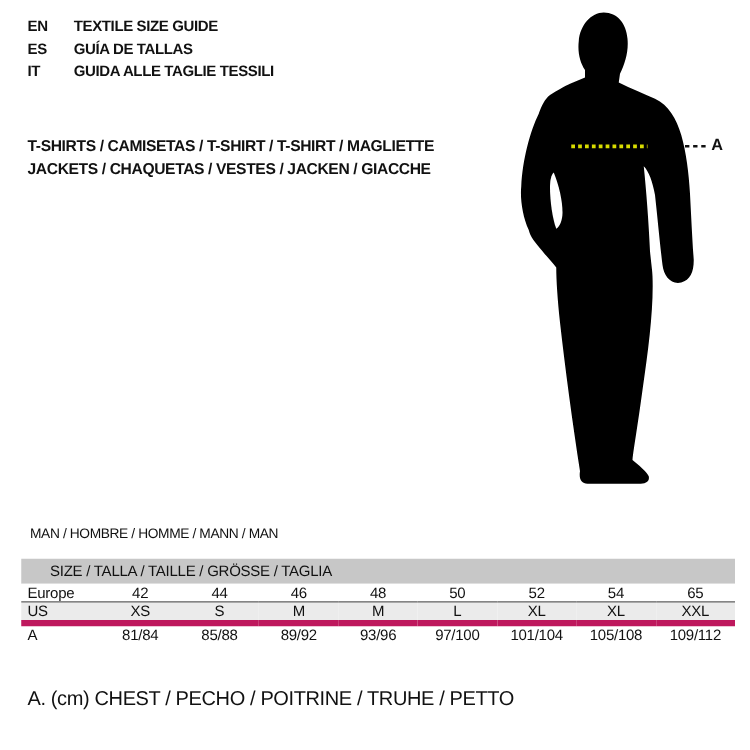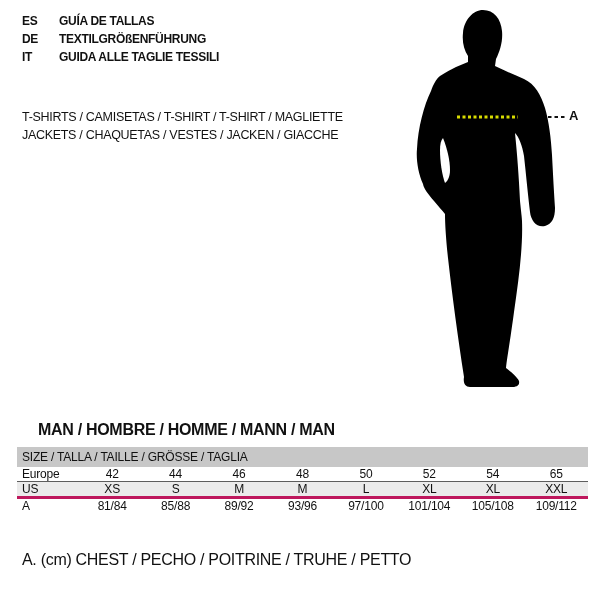--- a/index.html
+++ b/index.html
@@ -7,50 +7,50 @@
     width:600px;height:600px;position:relative;background:#ffffff;
     font-family:"Liberation Sans","DejaVu Sans",sans-serif;
     color:#111;overflow:hidden;
   }
   
   .lang-block{position:absolute;left:22px;top:12px;}
   .lang-row{display:flex;height:18px;line-height:18px;font-size:12px;font-weight:bold;letter-spacing:-0.3px;}
   .lang-code{width:37px;flex:0 0 37px;}
   
   .cat-block{position:absolute;left:22px;top:109px;}
-  .cat-line{font-size:12.5px;font-weight:normal;line-height:17.5px;letter-spacing:-0.3px;white-space:nowrap;}
+  .cat-line{font-size:12.5px;font-weight:bold;line-height:17.5px;letter-spacing:-0.3px;white-space:nowrap;}
   
   .figure-wrap{position:absolute;left:398px;top:6px;width:190px;height:392px;}
   .figure-wrap svg{display:block;width:190px;height:392px;}
   .measure-label{position:absolute;left:569px;top:109px;font-size:13px;font-weight:bold;line-height:14px;}
   
-  .section-title{position:absolute;left:38px;top:421px;font-size:16px;font-weight:bold;letter-spacing:-0.3px;white-space:nowrap;}
+  .section-title{position:absolute;left:24px;top:421px;font-size:11px;font-weight:normal;letter-spacing:-0.3px;white-space:nowrap;}
   
   .size-table{position:absolute;left:17px;top:447px;width:571px;border-collapse:collapse;table-layout:fixed;}
   .size-table th,.size-table td{font-size:12px;font-weight:normal;letter-spacing:-0.2px;padding:0;height:14px;text-align:center;vertical-align:middle;}
-  .size-table th{background:#c7c7c7;text-align:left;padding-left:5px;height:20px;margin-left:29px;}
+  .size-table th{background:#c7c7c7;text-align:left;padding-left:23px;height:20px;margin-left:29px;}
   .size-table .lbl{text-align:left;padding-left:5px;width:60px;}
   .row-europe td{background:#ffffff;border-bottom:1px solid #5d5d5d;}
-  .row-us td{background:#ebebeb;border-bottom:3px solid #be185d;}
+  .row-us td{background:#ebebeb;border-bottom:5px solid #be185d;}
   .row-numeric td{background:#ebebeb;}
   .row-a td{background:#ffffff;}
   
   .footnote{position:absolute;left:22px;top:551px;font-size:16px;font-weight:normal;letter-spacing:-0.3px;white-space:nowrap;}
 </style>
 </head>
 <body>
 
 <div class="lang-block">
   <div class="lang-row">
+    <span class="lang-code">EN</span>
+    <span>TEXTILE SIZE GUIDE</span>
+  </div>
+  <div class="lang-row">
     <span class="lang-code">ES</span>
     <span>GUÍA DE TALLAS</span>
-  </div>
-  <div class="lang-row">
-    <span class="lang-code">DE</span>
-    <span>TEXTILGRÖßENFÜHRUNG</span>
   </div>
   <div class="lang-row">
     <span class="lang-code">IT</span>
     <span>GUIDA ALLE TAGLIE TESSILI</span>
   </div>
 </div>
 
 <div class="cat-block">
   <div class="cat-line">T-SHIRTS / CAMISETAS / T-SHIRT / T-SHIRT / MAGLIETTE</div>
   <div class="cat-line">JACKETS / CHAQUETAS / VESTES / JACKEN / GIACCHE</div>

